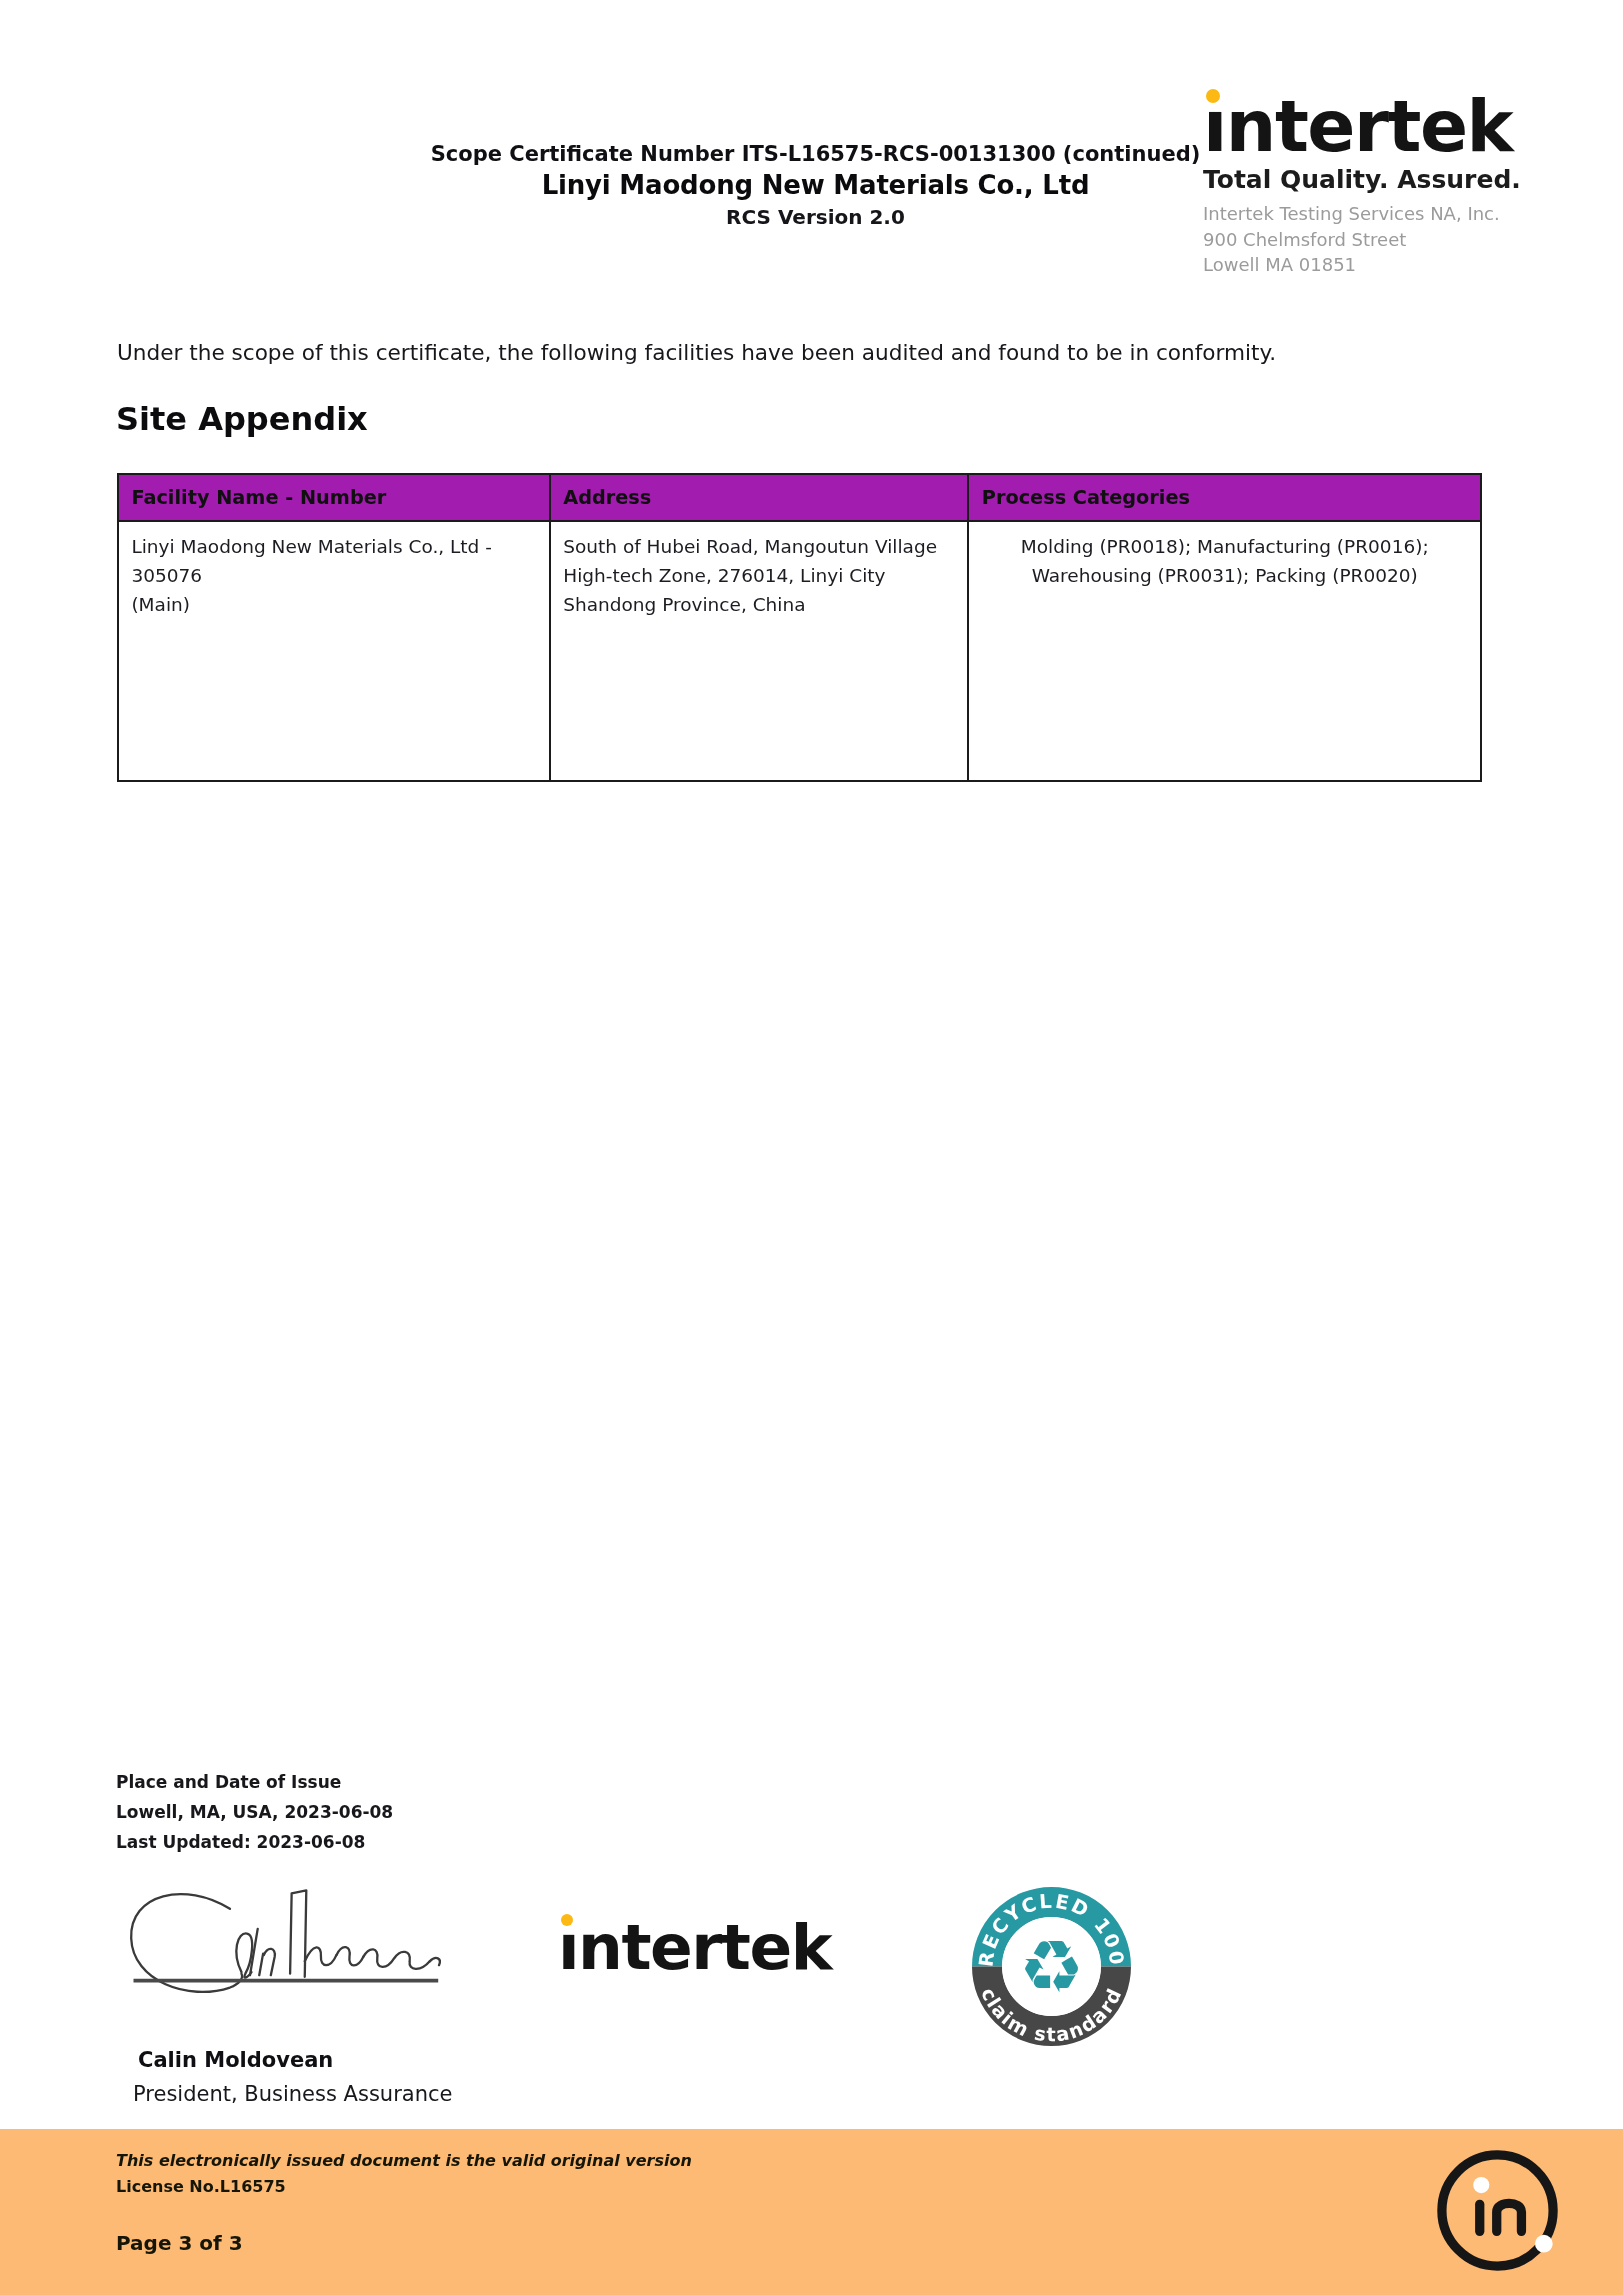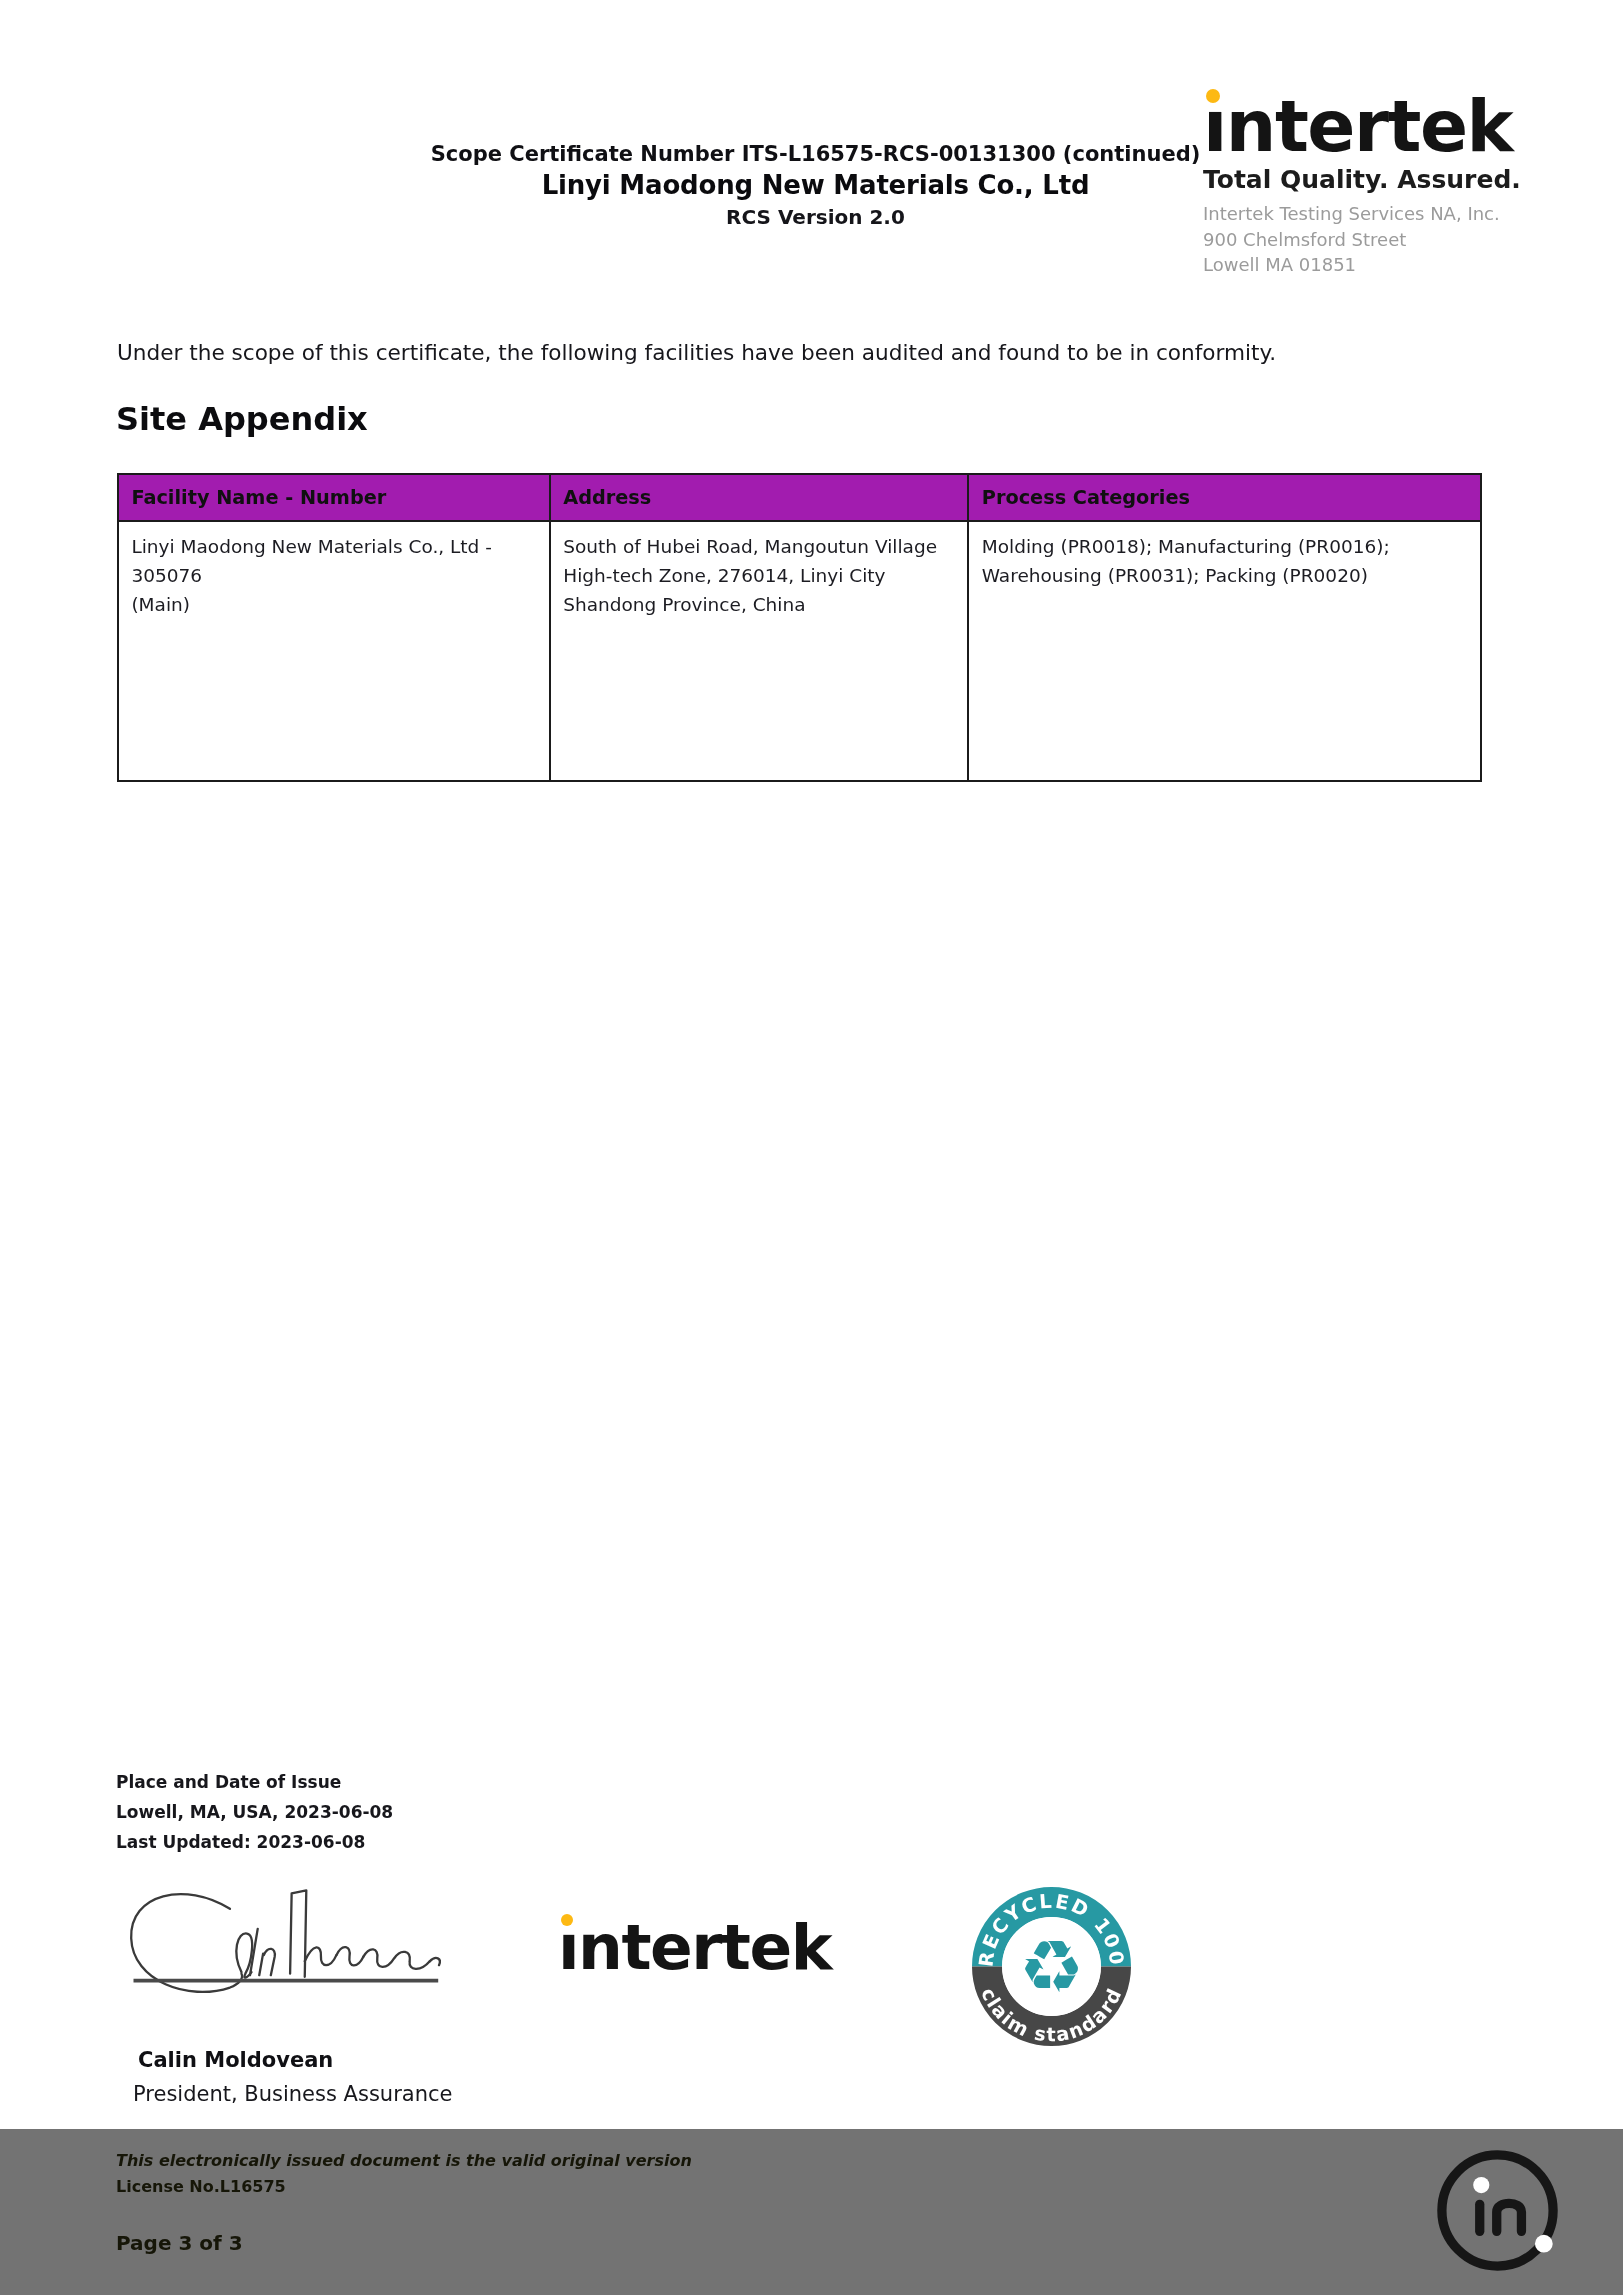--- a/index.html
+++ b/index.html
@@ -29,37 +29,37 @@
 
   
   .tbl{position:absolute;left:117px;top:473px;width:1365px;height:309px;box-sizing:border-box;
        border:2.3px solid #1b1b1b;display:flex;flex-direction:column;}
   .tr{display:flex;}
   .tr.head{background:#a21caf;border-bottom:2.3px solid #1b1b1b;height:45px;flex:none;}
   .tr.body{flex:1;background:#ffffff;}
   .cell{box-sizing:border-box;padding:0 12.4px;}
   .c1{width:453px;border-right:2.3px solid #1b1b1b;}
   .c2{width:439px;border-right:2.3px solid #1b1b1b;}
-  .c3{width:536px;}
+  .c3{width:536px;text-align:center;}
   .th{display:flex;align-items:center;font-size:19.3px;font-weight:700;color:#101010;}
   .td{padding-top:10px;font-size:18.5px;line-height:29px;white-space:pre-line;color:#1c1c22;}
 
   
   .issue-block{position:absolute;left:116px;top:1767px;font-size:17px;font-weight:700;
                line-height:30px;color:#17171c;}
 
   
   .signature-svg{position:absolute;left:114px;top:1878px;}
   .center-logo{position:absolute;left:558px;top:1915px;}
   .badge-svg{position:absolute;left:972px;top:1887px;}
   .sig-name{position:absolute;left:138px;top:2048px;font-size:21px;font-weight:700;color:#101014;}
   .sig-role{position:absolute;left:133px;top:2082px;font-size:21px;color:#17171c;}
 
   
-  .footer{position:absolute;left:0;top:2129px;width:1623px;height:166px;background:#737373;}
+  .footer{position:absolute;left:0;top:2129px;width:1623px;height:166px;background:#fdba74;}
   .f-validity{position:absolute;left:116px;top:21.6px;font-size:16px;font-weight:700;
               font-style:italic;color:#161608;}
   .f-license{position:absolute;left:116px;top:48px;font-size:16px;font-weight:700;color:#161608;}
   .f-page{position:absolute;left:116px;top:102px;font-size:20px;font-weight:700;color:#161608;}
   .in-logo{position:absolute;left:1428px;top:12.4px;}
 </style>
 </head>
 <body>
 
 <div id="page">

